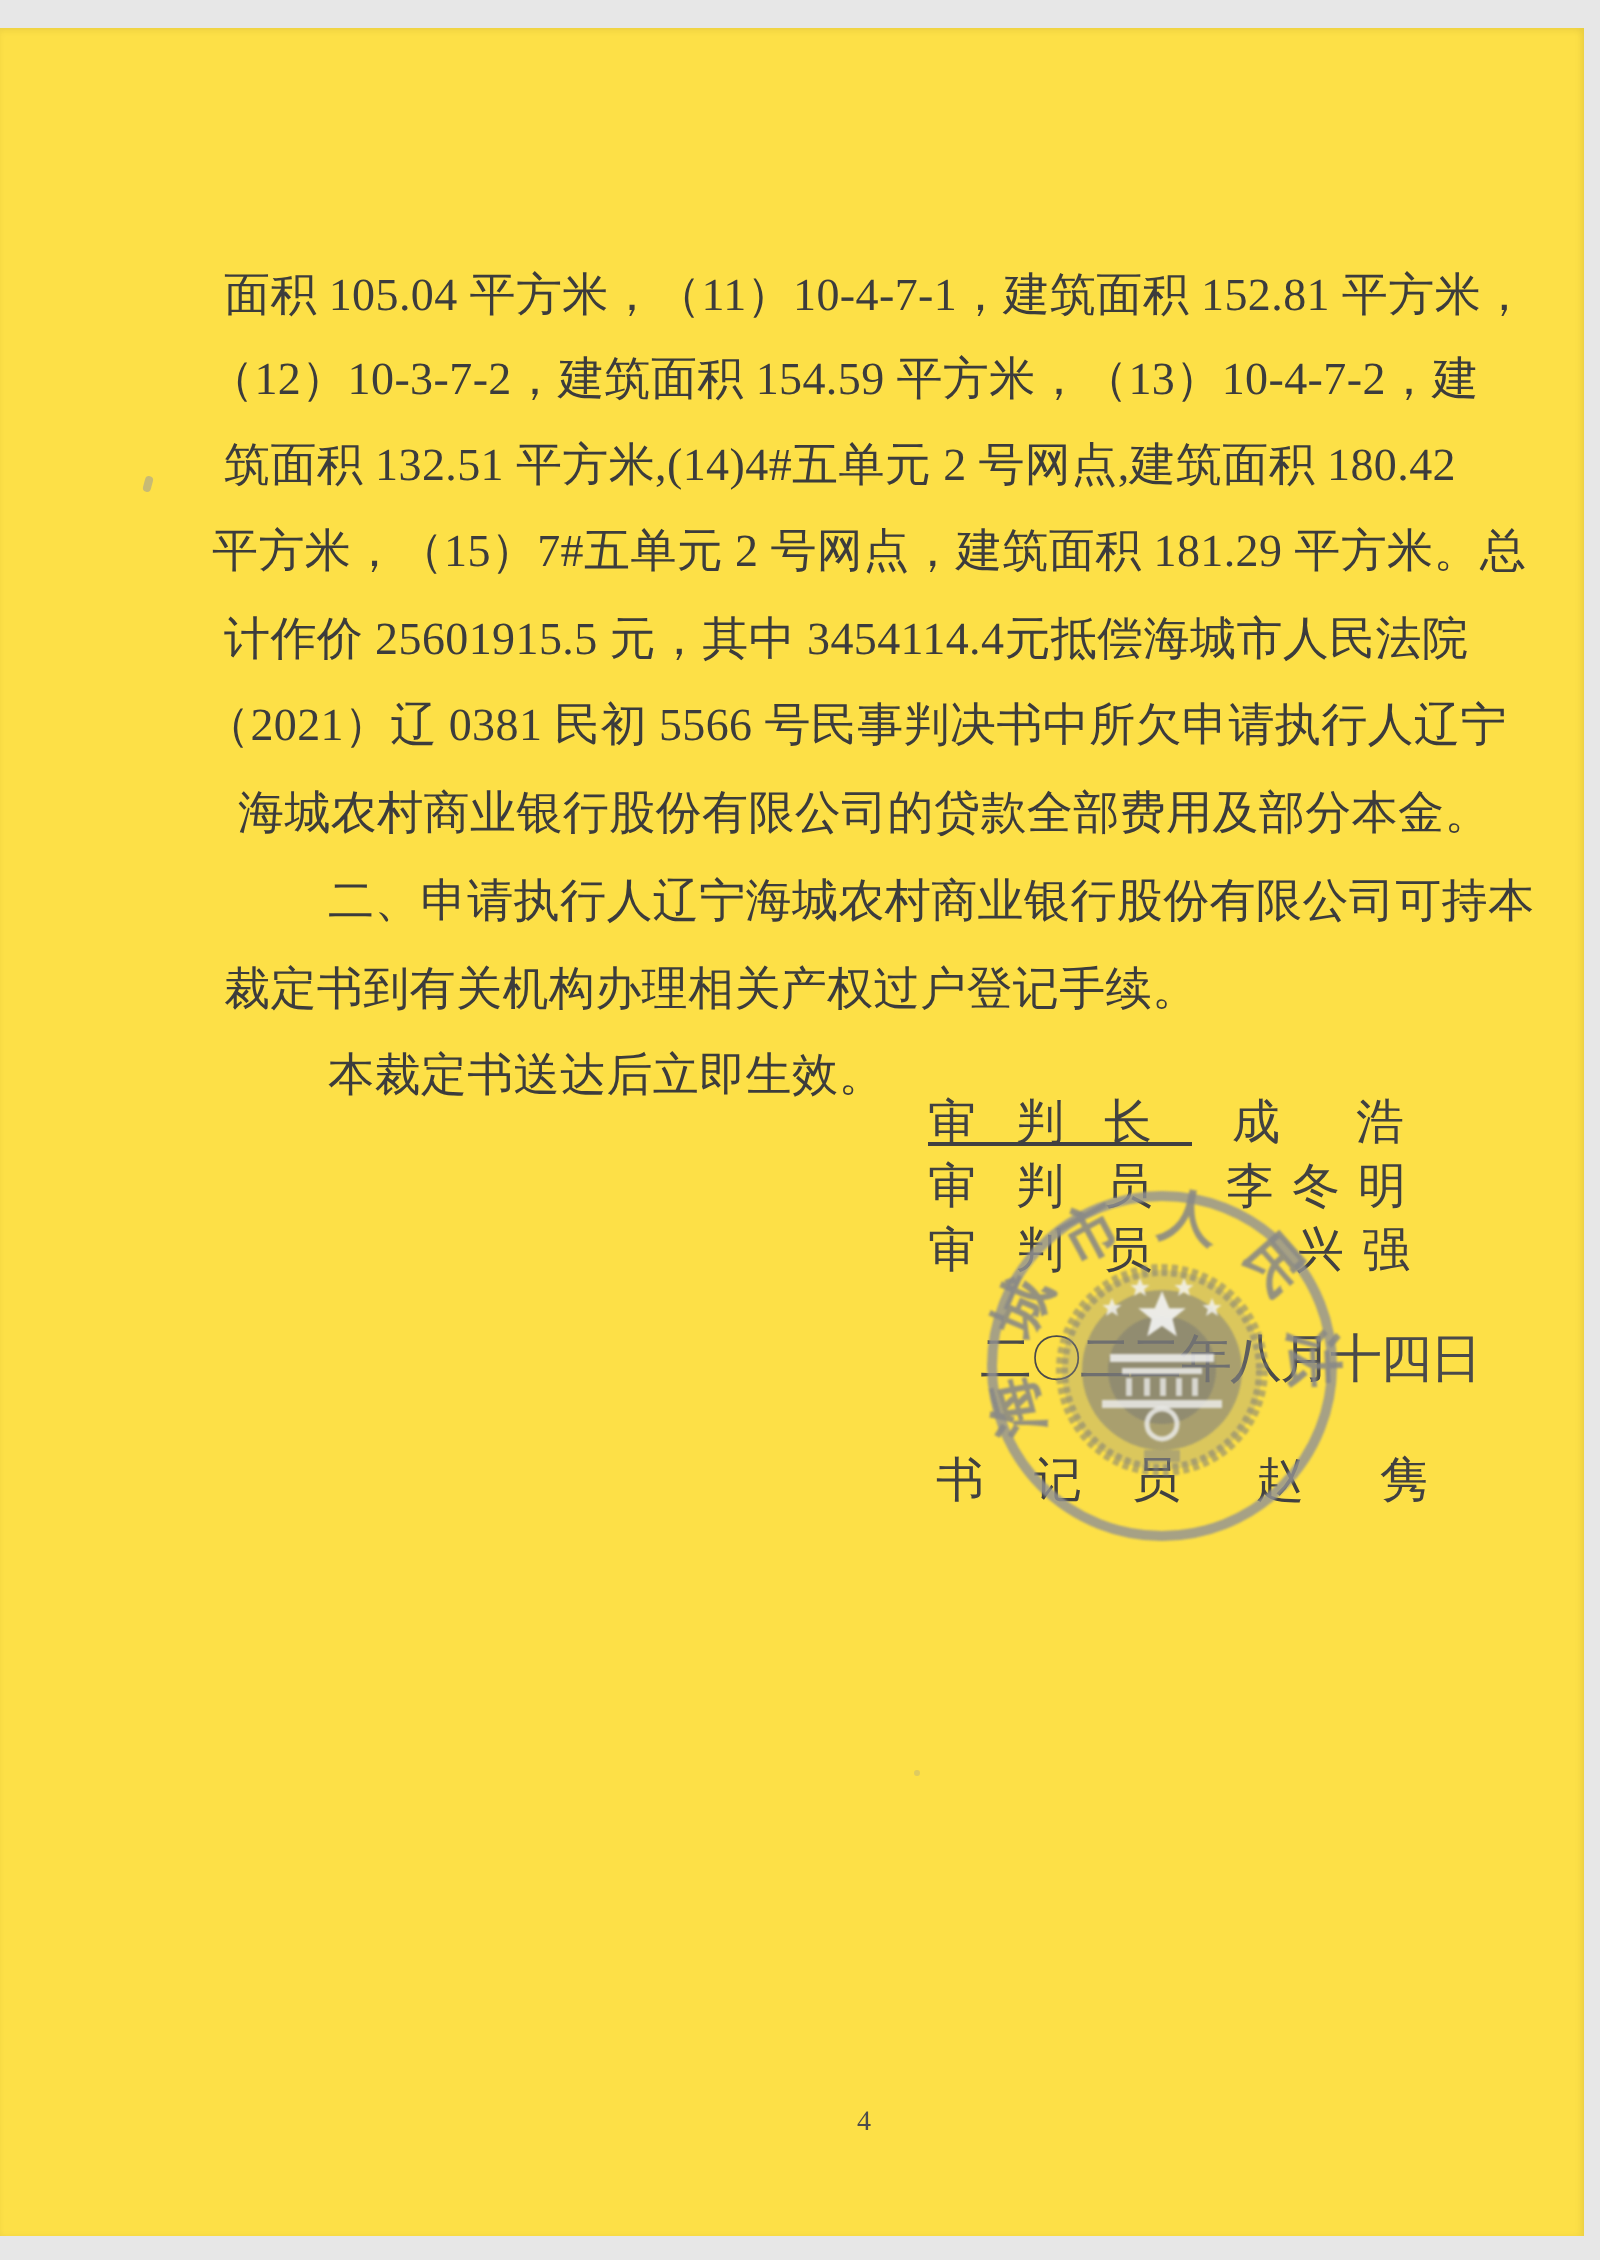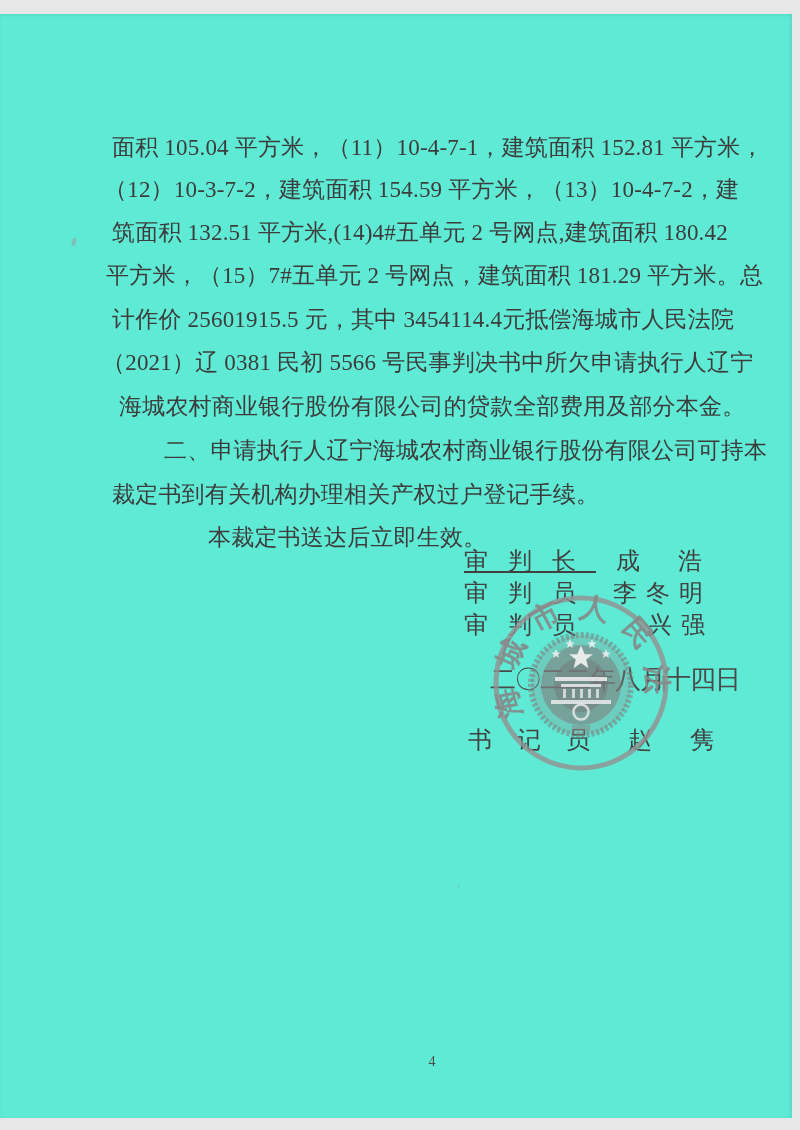--- a/index.html
+++ b/index.html
@@ -5,21 +5,21 @@
   html,body{margin:0;padding:0;}
   body{
     width:800px;height:1130px;
     background:#e7e7e7;
     position:relative;
     overflow:hidden;
     font-family:"Liberation Serif","DejaVu Serif",serif;
   }
   .page{
     position:absolute;left:0;top:14px;width:792px;height:1104px;
-    background:#5eead4;
+    background:#fde047;
     box-shadow:inset -2px 0 3px rgba(0,0,0,.05), inset 0 2px 3px rgba(0,0,0,.04);
   }
   .scan-text{filter:blur(.35px);}
   .bline{
     position:absolute;
     font-size:23px;
     color:#3c3c3c;
     white-space:nowrap;
     letter-spacing:.2px;
   }
@@ -61,21 +61,21 @@
   <div class="scan-text">
     <div class="bline" style="left:112px;top:118px;">面积 105.04 平方米，（11）10-4-7-1，建筑面积 152.81 平方米，</div>
     <div class="bline" style="left:104px;top:160px;">（12）10-3-7-2，建筑面积 154.59 平方米，（13）10-4-7-2，建</div>
     <div class="bline" style="left:112px;top:203px;">筑面积 132.51 平方米,(14)4#五单元 2 号网点,建筑面积 180.42</div>
     <div class="bline" style="left:106px;top:246px;">平方米，（15）7#五单元 2 号网点，建筑面积 181.29 平方米。总</div>
     <div class="bline" style="left:112px;top:290px;">计作价 25601915.5 元，其中 3454114.4元抵偿海城市人民法院</div>
     <div class="bline" style="left:102px;top:333px;">（2021）辽 0381 民初 5566 号民事判决书中所欠申请执行人辽宁</div>
     <div class="bline" style="left:119px;top:377px;">海城农村商业银行股份有限公司的贷款全部费用及部分本金。</div>
     <div class="bline" style="left:164px;top:421px;">二、申请执行人辽宁海城农村商业银行股份有限公司可持本</div>
     <div class="bline" style="left:112px;top:465px;">裁定书到有关机构办理相关产权过户登记手续。</div>
-    <div class="bline" style="left:164px;top:508px;margin-left:44px;">本裁定书送达后立即生效。</div>
+    <div class="bline" style="left:164px;top:508px;">本裁定书送达后立即生效。</div>
   </div>
 
   <div class="scan-text">
 
     <div>
       <span class="sig sig-l1" style="left:464px;top:531px;text-decoration:underline;">审判长</span>
       <span class="sig" style="left:616px;top:531px;letter-spacing:38px;">成浩</span>
     </div>
 
     <div>

